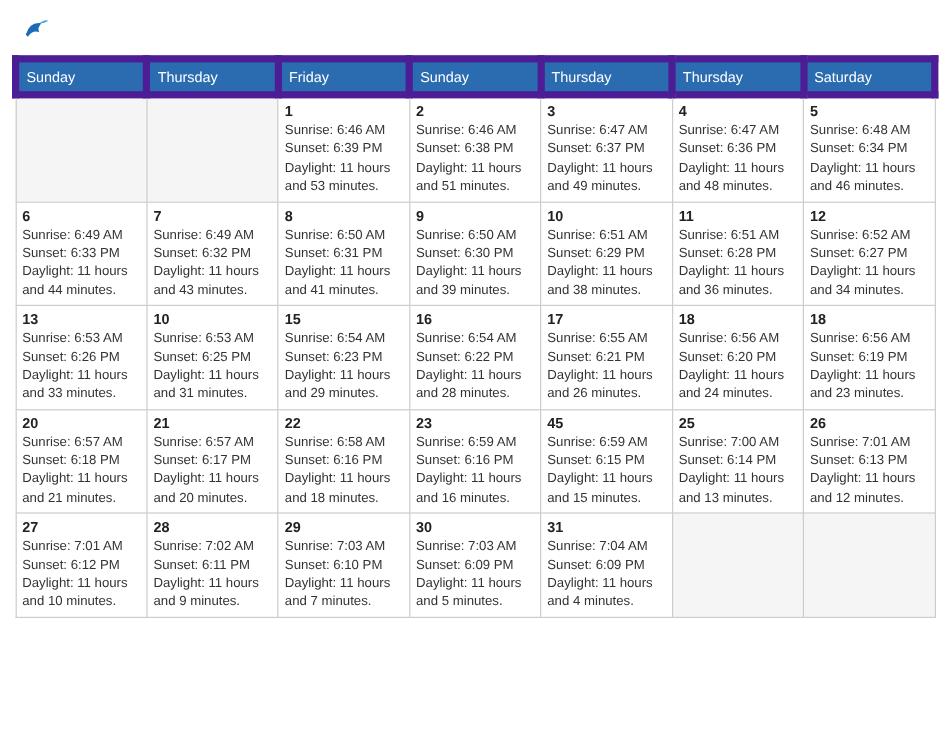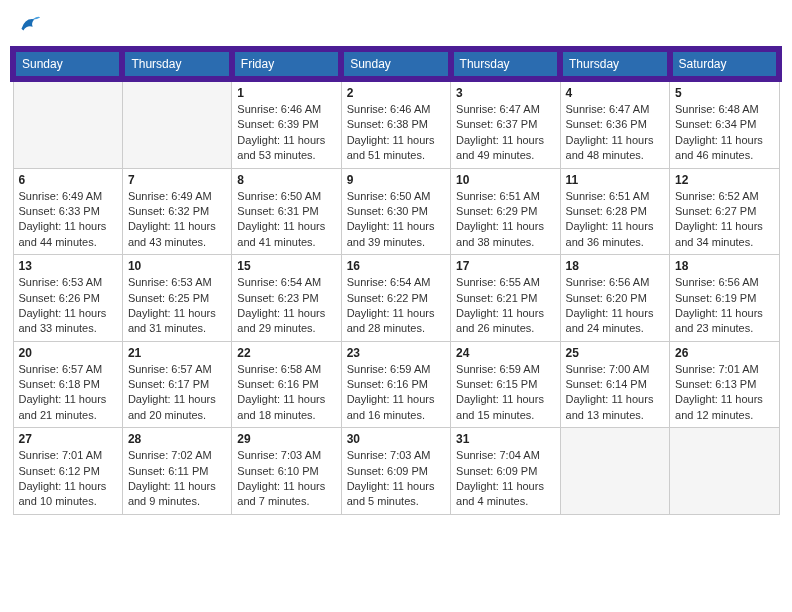--- a/index.html
+++ b/index.html
@@ -210,21 +210,21 @@
         </td>
         <td>
           <div class="day-number">22</div>
           <div class="day-info">Sunrise: 6:58 AM<br>Sunset: 6:16 PM<br>Daylight: 11 hours and 18 minutes.</div>
         </td>
         <td>
           <div class="day-number">23</div>
           <div class="day-info">Sunrise: 6:59 AM<br>Sunset: 6:16 PM<br>Daylight: 11 hours and 16 minutes.</div>
         </td>
         <td>
-          <div class="day-number">24</div>
+          <div class="day-number">45</div>
           <div class="day-info">Sunrise: 6:59 AM<br>Sunset: 6:15 PM<br>Daylight: 11 hours and 15 minutes.</div>
         </td>
         <td>
           <div class="day-number">25</div>
           <div class="day-info">Sunrise: 7:00 AM<br>Sunset: 6:14 PM<br>Daylight: 11 hours and 13 minutes.</div>
         </td>
         <td>
           <div class="day-number">26</div>
           <div class="day-info">Sunrise: 7:01 AM<br>Sunset: 6:13 PM<br>Daylight: 11 hours and 12 minutes.</div>
         </td>

